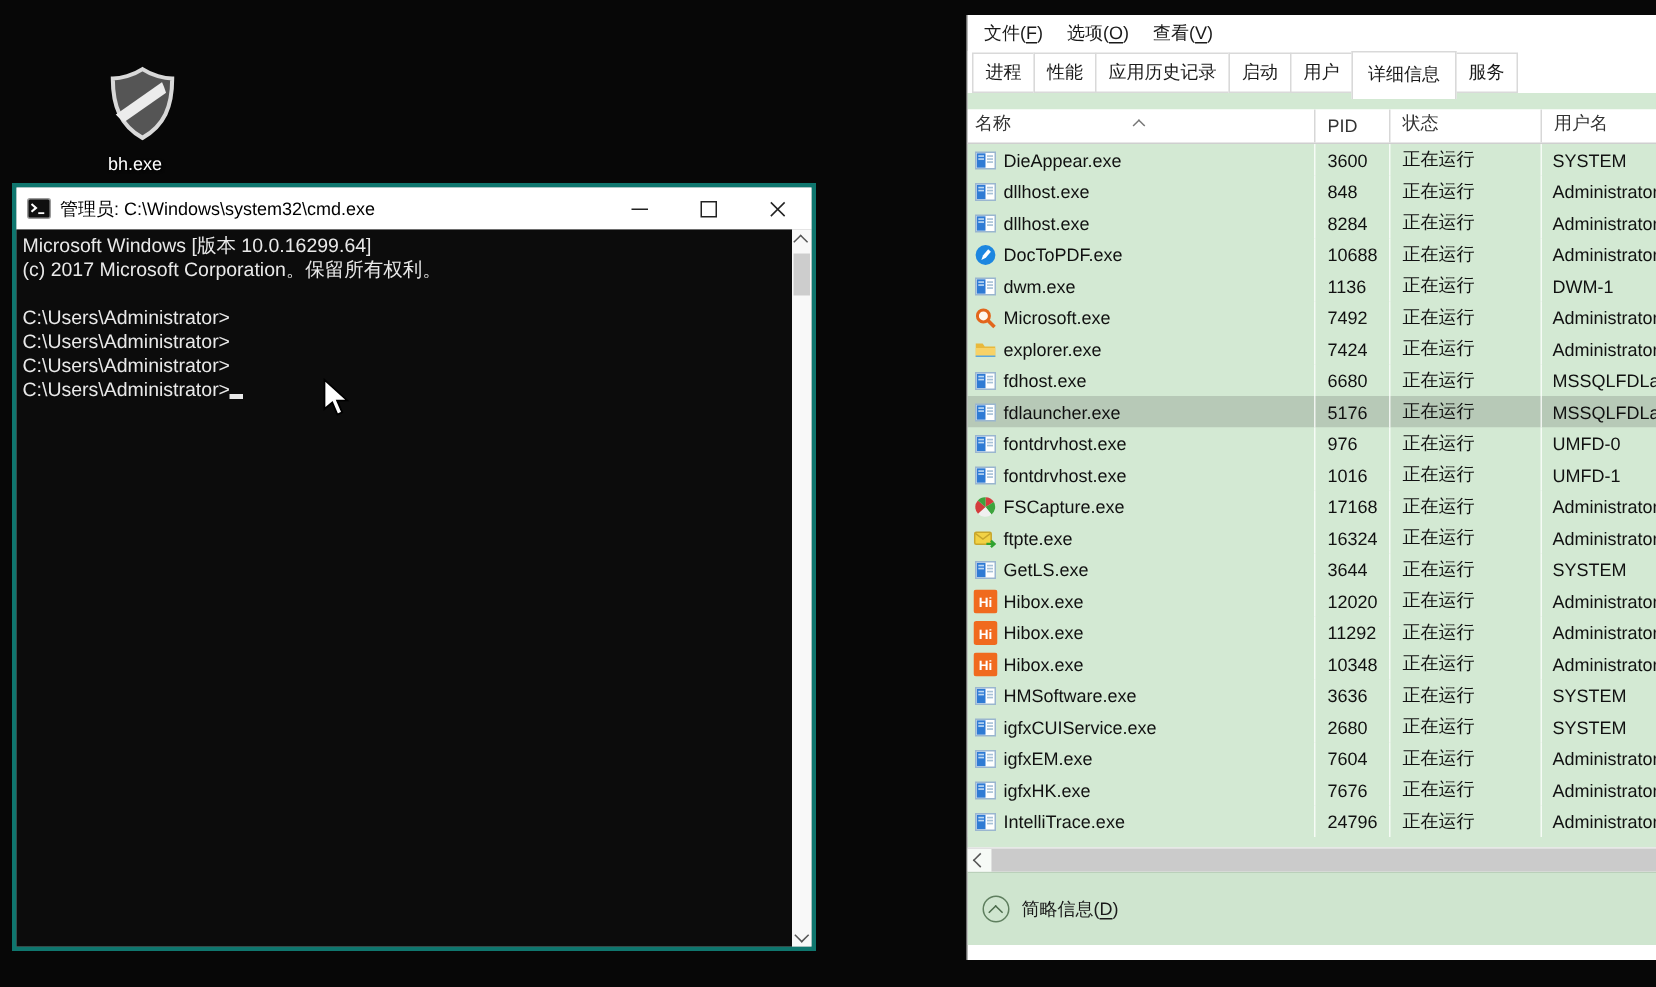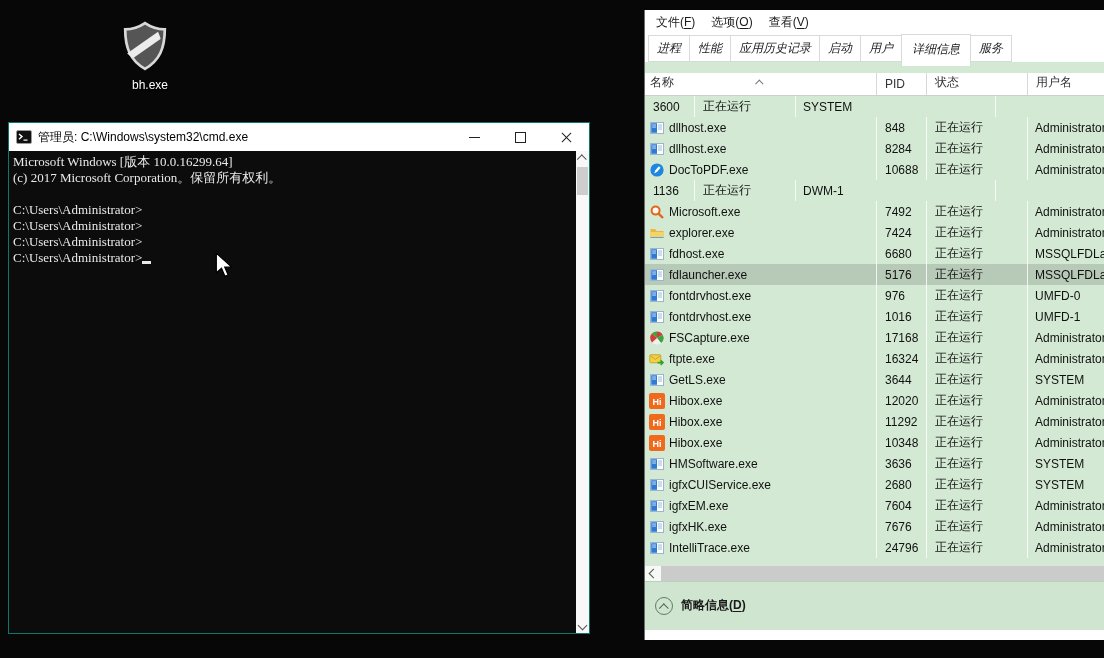--- a/index.html
+++ b/index.html
@@ -2,40 +2,40 @@
 <html><head>
 <meta charset="utf-8">
 <style>
   html,body{margin:0;padding:0;}
   body{
     width:1104px;height:658px;position:relative;overflow:hidden;
     background:#070707;
     font-family:"Liberation Sans",sans-serif;
   }
   
-  .desktop-icon{position:absolute;left:72px;top:21px;width:96px;text-align:right;cursor:default;}
+  .desktop-icon{position:absolute;left:72px;top:44px;width:96px;text-align:left;cursor:default;}
   .desktop-icon .ico{display:inline-block;}
   .desktop-icon .label{color:#ffffff;font-size:12px;margin-top:3px;text-shadow:1px 1px 2px #000;}
 
   
-  .cmd{position:absolute;left:8px;top:122px;width:582px;height:512px;box-sizing:border-box;
-       border:1px solid #0f766e;background:#a3a3a3;}
+  .cmd{position:absolute;left:8px;top:122px;width:536px;height:512px;box-sizing:border-box;
+       border:3px solid #0f766e;background:#a3a3a3;}
   .cmd-titlebar{height:28px;background:#ffffff;display:flex;align-items:center;}
   .cmd-titlebar .app-ico{margin-left:7px;display:flex;}
   .cmd-title{font-size:12px;color:#000;margin-left:6px;flex:1;white-space:nowrap;overflow:hidden;}
   .cmd-controls{display:flex;height:100%;}
   .cmd-btn{width:46px;height:100%;display:flex;align-items:center;justify-content:center;}
   .glyph-min{width:11px;height:1px;background:#222;}
   .glyph-max{width:9px;height:9px;border:1px solid #222;}
   .glyph-close{position:relative;width:11px;height:11px;}
   .glyph-close::before,.glyph-close::after{content:"";position:absolute;left:-1px;top:5px;width:13px;height:1px;background:#222;}
   .glyph-close::before{transform:rotate(45deg);}
   .glyph-close::after{transform:rotate(-45deg);}
   .cmd-body{position:absolute;left:0;right:13px;top:28px;bottom:0;background:#0c0c0c;overflow:hidden;
-            font-family:Liberation Serif, serif;font-size:13px;line-height:16px;
+            font-family:Liberation Sans, sans-serif;font-size:13px;line-height:16px;
             color:#e9e9e9;padding:3px 0 0 4px;white-space:pre;}
   .cmd-line{height:16px;}
   .cmd-cursor{display:inline-block;width:9px;height:14px;vertical-align:-2px;
               background:linear-gradient(transparent 78%,#e9e9e9 78%);}
   .cmd-vscroll{position:absolute;right:0;top:28px;bottom:0;width:13px;background:#f8f8f8;}
   .sbv-btn{height:15px;display:flex;align-items:center;justify-content:center;}
   .sbv-btn.down{position:absolute;bottom:0;left:0;right:0;}
   .sbv-thumb{position:absolute;left:1px;right:1px;top:16px;height:28px;background:#cdcdcd;}
   .chev{width:6px;height:6px;border-left:1px solid #555;border-top:1px solid #555;display:inline-block;}
   .chev.up{transform:rotate(45deg) translateY(1px);}
@@ -49,21 +49,21 @@
   .tm{position:absolute;left:644px;top:10px;width:460px;height:630px;background:#ffffff;
       box-sizing:border-box;border-left:1px solid #6e6e6e;overflow:hidden;
       --green:#d3e9d3;--sel:#b7c9b7;--footer:#cfe5cf;}
   .tm-titlebar{height:26px;display:flex;align-items:center;padding-left:8px;gap:6px;}
   .tm-title{font-size:12px;color:#3c3c3c;}
   .tm-menubar{height:24px;display:flex;align-items:center;padding-left:3px;text-align:right;}
   .tm-menu-item{font-size:12px;color:#1a1a1a;padding:3px 8px;}
   .tm-menu-item u{text-underline-offset:2px;}
   .tm-tabbar{height:28px;display:flex;align-items:flex-end;padding-left:3px;position:relative;z-index:2;background:#fff;}
   .tm-tab{font-size:12px;color:#1a1a1a;border:1px solid #d9d9d9;background:#fff;
-          padding:4px 8px 4px;margin-right:-1px;white-space:nowrap;font-style:italic;}
+          padding:4px 8px 4px;margin-right:-1px;white-space:nowrap;}
   .tm-tab.active{padding:6px 10px 8px;margin-bottom:-4px;border-bottom:none;position:relative;z-index:3;background:#fff;}
   .tm-gap{height:11px;background:var(--green);}
   .tm-header{height:23px;display:flex;background:#fff;border-bottom:1px solid #cfcfcf;box-sizing:border-box;min-width:583px;}
   .tm-hcell{box-sizing:border-box;border-right:1px solid #d7d7d7;font-size:12px;color:#333;
             display:flex;align-items:flex-end;padding:0 0 4px 8px;position:relative;}
   .sort-arrow{position:absolute;top:2px;left:50%;margin-left:-4px;}
   .sort-arrow .chev{border-color:#777;width:5px;height:5px;}
   .c-name{width:232px;padding-left:5px;}
   .c-pid{width:50px;}
   .c-status{width:101px;}
@@ -78,21 +78,21 @@
   .cell-pid{width:50px;padding-left:8px;}
   .cell-status{width:101px;padding-left:8px;}
   .cell-user{width:200px;padding-left:7px;}
   .tm-hscroll{position:absolute;left:0;bottom:0;height:16px;width:100%;background:#f0f0f0;
               display:flex;z-index:5;border-top:1px solid #e0e0e0;box-sizing:border-box;}
   .hs-btn{width:16px;display:flex;align-items:center;justify-content:center;background:#f6faf6;}
   .hs-btn .chev{border-color:#555;}
   .hs-thumb{flex:1;background:#cbcbcb;}
   .tm-footer{height:49px;background:var(--footer);border-top:1px solid #bad0ba;box-sizing:border-box;
              display:flex;align-items:center;padding-left:10px;}
-  .footer-toggle{display:flex;align-items:flex-start;gap:8px;font-weight:bold;}
+  .footer-toggle{display:flex;align-items:flex-end;gap:8px;}
   .footer-circle{width:18px;height:18px;border-radius:50%;border:1px solid #5f7f5f;
                  display:flex;align-items:center;justify-content:center;box-sizing:border-box;}
   .footer-circle .chev{border-color:#4a6a4a;margin-top:2px;}
   .footer-label{font-size:12px;color:#1a1a1a;}
   .footer-label u{text-underline-offset:2px;}
 </style>
 </head>
 <body>
 
 <div class="desktop-icon">
@@ -167,20 +167,34 @@
     </div>
   <div class="tm-gap"></div>
   <div class="tm-header" id="tm-header">
       <div class="tm-hcell c-name">名称<span class="sort-arrow"><span class="chev up"></span></span></div>
       <div class="tm-hcell c-pid">PID</div>
       <div class="tm-hcell c-status">状态</div>
       <div class="tm-hcell c-user">用户名</div>
     </div>
   <div class="tm-rows" id="tm-rows">
       <div class="tm-row">
+        <div class="tm-cell cell-name">
+          <span class="pico">
+            <svg width="16" height="16" viewBox="0 0 16 16">
+              <rect x="1.5" y="2.5" width="13" height="11" fill="#fff" stroke="#9ab6cf"></rect>
+              <rect x="2.2" y="3.2" width="5.8" height="9.6" fill="#2f7bd4"></rect>
+              <rect x="3.2" y="4.5" width="3.8" height="1.1" fill="#bcd8f2"></rect>
+              <rect x="3.2" y="6.5" width="3.8" height="1.1" fill="#bcd8f2"></rect>
+              <rect x="9" y="4.5" width="4" height="1.1" fill="#a8c2d8"></rect>
+              <rect x="9" y="6.5" width="4" height="1.1" fill="#a8c2d8"></rect>
+              <rect x="9" y="8.5" width="4" height="1.1" fill="#a8c2d8"></rect>
+            </svg>
+          </span>
+          <span>DieAppear.exe</span>
+        </div>
         <div class="tm-cell cell-pid">3600</div>
         <div class="tm-cell cell-status">正在运行</div>
         <div class="tm-cell cell-user">SYSTEM</div>
       </div>
       <div class="tm-row">
         <div class="tm-cell cell-name">
           <span class="pico">
             <svg width="16" height="16" viewBox="0 0 16 16">
               <rect x="1.5" y="2.5" width="13" height="11" fill="#fff" stroke="#9ab6cf"></rect>
               <rect x="2.2" y="3.2" width="5.8" height="9.6" fill="#2f7bd4"></rect>
@@ -224,20 +238,34 @@
               <path d="M5.2 11.4 L6.4 8.2 L9.8 4.2 L11.6 5.8 L8.2 9.8 Z" fill="#fff"></path>
             </svg>
           </span>
           <span>DocToPDF.exe</span>
         </div>
         <div class="tm-cell cell-pid">10688</div>
         <div class="tm-cell cell-status">正在运行</div>
         <div class="tm-cell cell-user">Administrator</div>
       </div>
       <div class="tm-row">
+        <div class="tm-cell cell-name">
+          <span class="pico">
+            <svg width="16" height="16" viewBox="0 0 16 16">
+              <rect x="1.5" y="2.5" width="13" height="11" fill="#fff" stroke="#9ab6cf"></rect>
+              <rect x="2.2" y="3.2" width="5.8" height="9.6" fill="#2f7bd4"></rect>
+              <rect x="3.2" y="4.5" width="3.8" height="1.1" fill="#bcd8f2"></rect>
+              <rect x="3.2" y="6.5" width="3.8" height="1.1" fill="#bcd8f2"></rect>
+              <rect x="9" y="4.5" width="4" height="1.1" fill="#a8c2d8"></rect>
+              <rect x="9" y="6.5" width="4" height="1.1" fill="#a8c2d8"></rect>
+              <rect x="9" y="8.5" width="4" height="1.1" fill="#a8c2d8"></rect>
+            </svg>
+          </span>
+          <span>dwm.exe</span>
+        </div>
         <div class="tm-cell cell-pid">1136</div>
         <div class="tm-cell cell-status">正在运行</div>
         <div class="tm-cell cell-user">DWM-1</div>
       </div>
       <div class="tm-row">
         <div class="tm-cell cell-name">
           <span class="pico">
             <svg width="16" height="16" viewBox="0 0 16 16">
               <circle cx="6.6" cy="6.6" r="4" fill="#fff7ef" stroke="#e2661c" stroke-width="2"></circle>
               <line x1="9.8" y1="9.8" x2="14" y2="14" stroke="#e2661c" stroke-width="2.4"></line>

